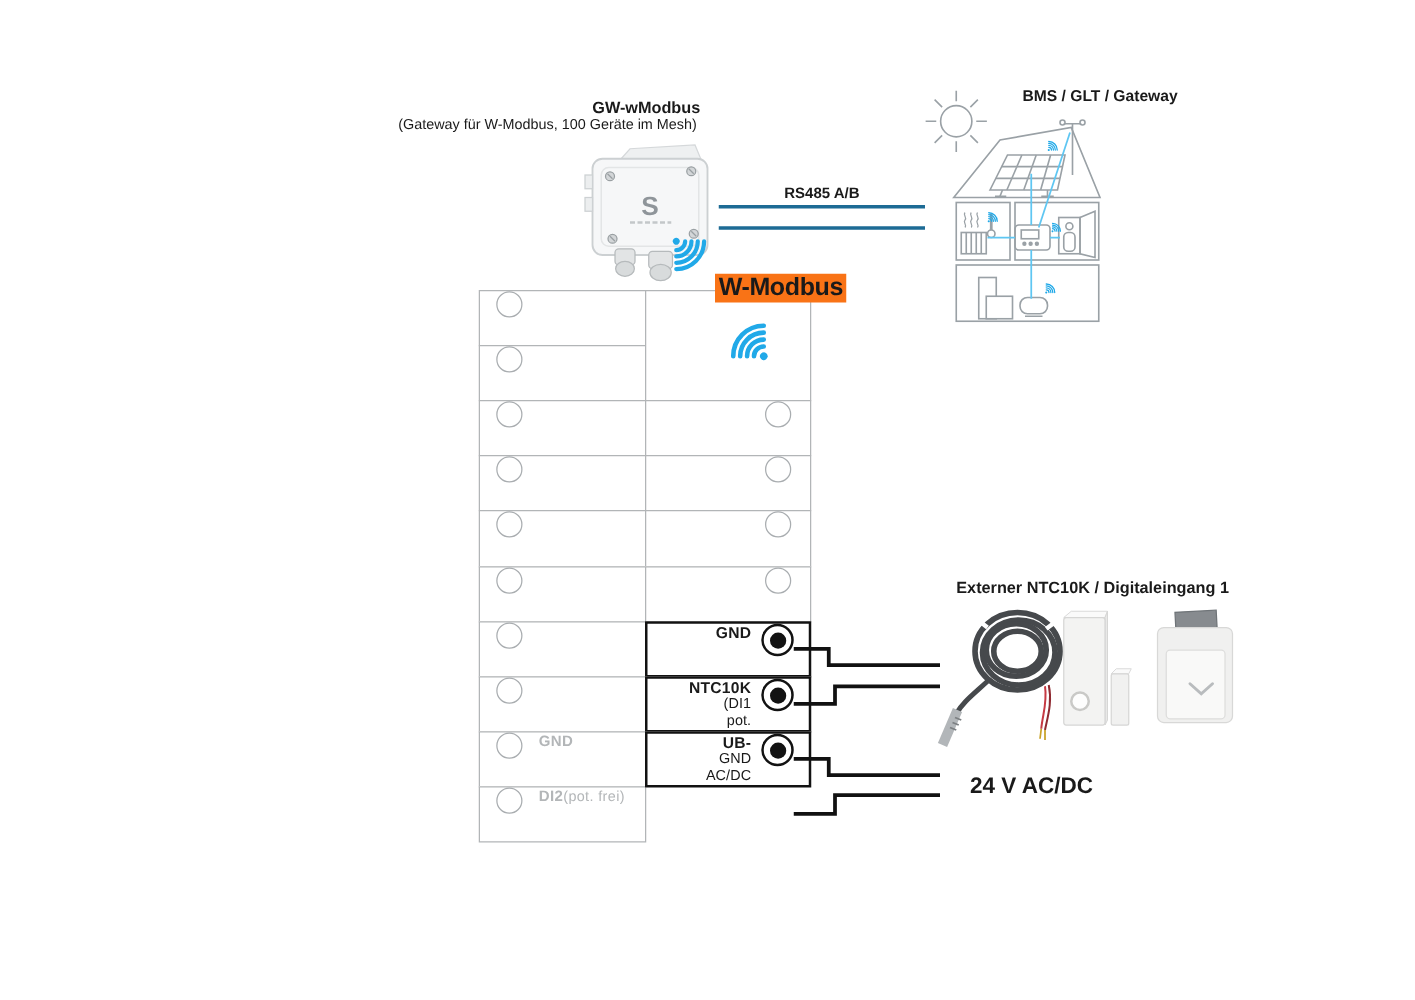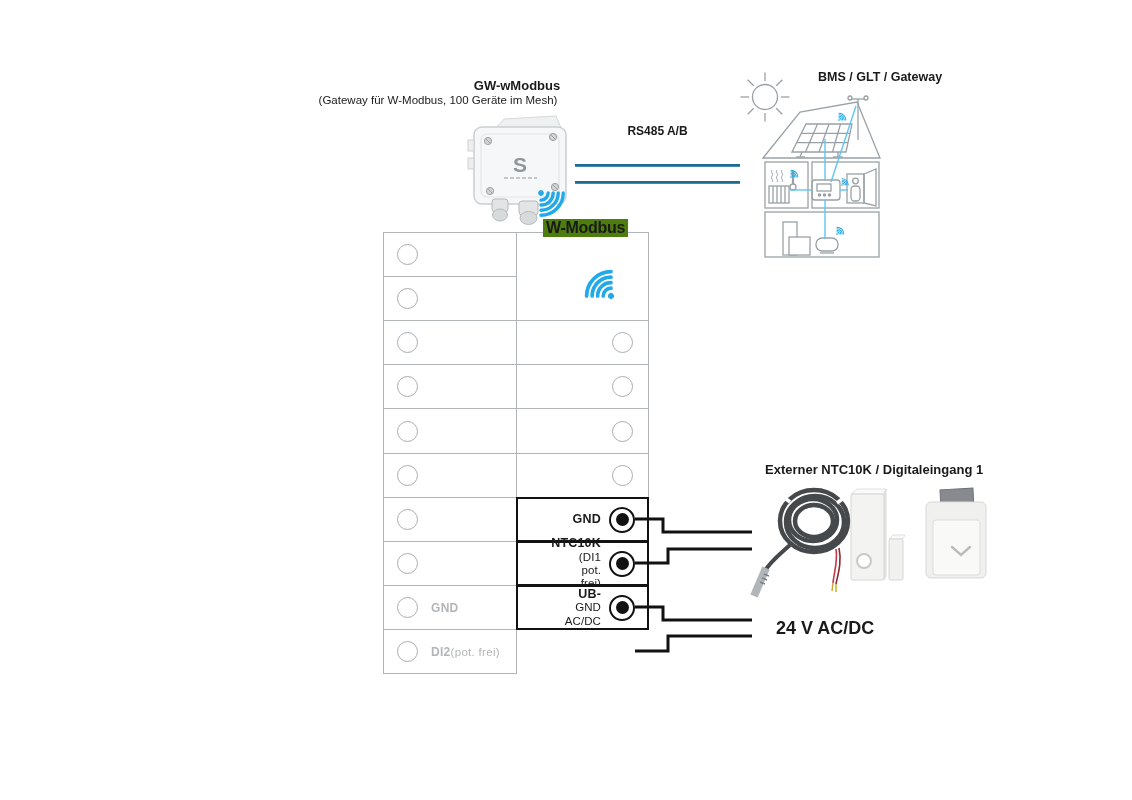--- a/index.html
+++ b/index.html
@@ -1,21 +1,21 @@
 <!DOCTYPE html>
 <html><head>
 <meta charset="utf-8">
 <style>
   html,body{margin:0;padding:0;background:#fff;}
   .canvas{position:relative;width:1132px;height:800px;background:#fff;overflow:hidden;
           font-family:"Liberation Sans",sans-serif;color:#1a1a1a;}
   .abs{position:absolute;}
   .bold{font-weight:bold;}
   .cell{position:absolute;border:1px solid #b2b5b7;background:#fff;display:flex;
-        align-items:center;box-sizing:border-box;}
+        box-sizing:border-box;}
   .cell-left{left:383px;width:134px;z-index:1;}
   .cell-right{left:516px;width:133px;z-index:2;}
   .cell-term{border:2px solid #121212;justify-content:flex-end;z-index:3;}
   .circ{width:19px;height:19px;border:1.5px solid #a9adb0;border-radius:50%;
         flex:0 0 auto;margin-left:13px;background:#fff;}
   .circ-r{margin-left:0;margin-right:15px;}
   .terminal{width:22px;height:22px;border:2.5px solid #121212;border-radius:50%;background:#fff;
             display:flex;align-items:center;justify-content:center;flex:0 0 auto;
             margin:0 12px 0 8px;}
   .terminal .dot{width:13px;height:13px;background:#121212;border-radius:50%;}
@@ -39,23 +39,23 @@
         <path d="M -4.8 -4.8 A 6.8 6.8 0 0 1 4.8 -4.8"></path>
         <path d="M -8.2 -8.2 A 11.6 11.6 0 0 1 8.2 -8.2"></path>
         <path d="M -11.6 -11.6 A 16.4 16.4 0 0 1 11.6 -11.6"></path>
         <path d="M -15 -15 A 21.2 21.2 0 0 1 15 -15"></path>
       </g>
     </defs>
   </svg>
 
   <div class="txt bold" style="left:427px;top:78px;width:180px;text-align:center;font-size:13px">GW-wModbus</div>
   <div class="txt" style="left:288px;top:94px;width:300px;text-align:center;font-size:11.5px">(Gateway für W-Modbus, 100 Geräte im Mesh)</div>
-  <div class="txt bold" style="left:585px;top:124px;width:145px;text-align:center;font-size:12px">RS485 A/B</div>
+  <div class="txt bold" style="left:585px;top:147px;width:145px;text-align:center;font-size:12px">RS485 A/B</div>
   <div class="txt bold" style="left:818px;top:70px;font-size:12.5px">BMS / GLT / Gateway</div>
-  <div class="txt bold" style="left:543px;top:219px;font-size:16px;letter-spacing:-0.3px;background:#4d7c0f;padding:0 3px;z-index:5">W-Modbus</div>
+  <div class="txt bold" style="left:572px;top:219px;font-size:20px;letter-spacing:-0.3px;background:#f97316;padding:0 3px;z-index:5">W-Modbus</div>
   <div class="txt bold" style="left:765px;top:462px;font-size:13px">Externer NTC10K / Digitaleingang 1</div>
   <div class="txt bold" style="left:776px;top:618px;font-size:18px">24 V AC/DC</div>
 
   <svg class="abs" style="left:455px;top:112px;z-index:1" width="130" height="125" viewBox="455 112 130 125">
     <polygon points="496,128 504,119 556,116 561,128" fill="#eef0f1" stroke="#d5d8da" stroke-width="1"></polygon>
     <rect x="474" y="127" width="92" height="77" rx="8" fill="#f6f7f8" stroke="#ccd0d2" stroke-width="1.5"></rect>
     <rect x="481" y="134" width="78" height="63" rx="6" fill="none" stroke="#e3e5e6" stroke-width="1.2"></rect>
     <rect x="468" y="140" width="6" height="11" fill="#eceeef" stroke="#cdd1d3" stroke-width="1"></rect>
     <rect x="468" y="158" width="6" height="11" fill="#eceeef" stroke="#cdd1d3" stroke-width="1"></rect>
     <g>

